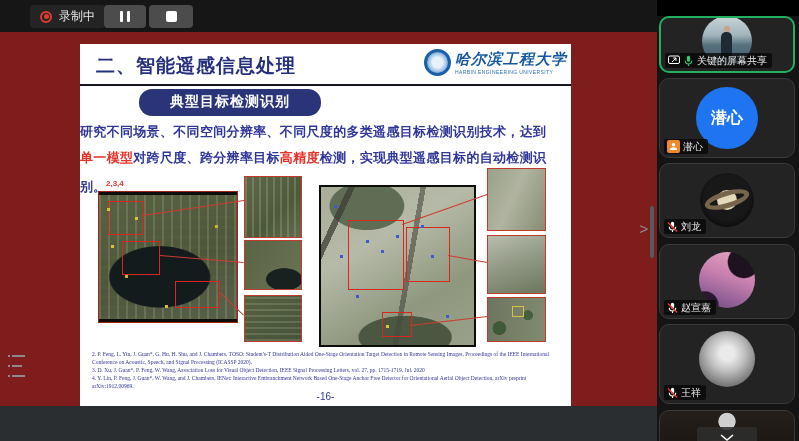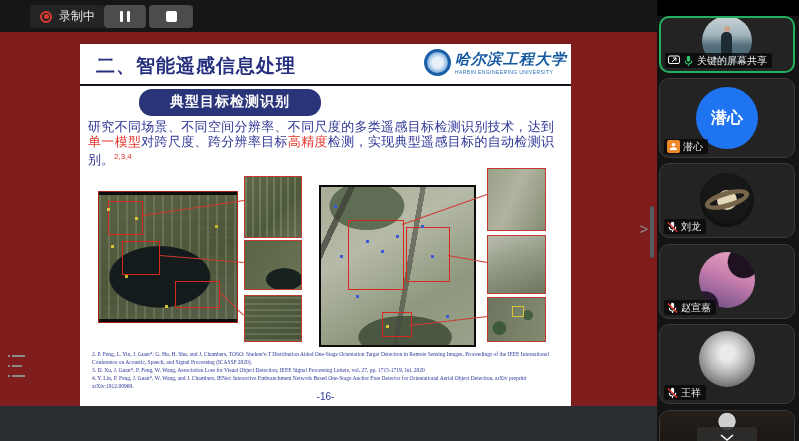--- a/index.html
+++ b/index.html
@@ -45,22 +45,22 @@
   #title-rule { position:absolute; left:0; top:40px; width:491px; height:2px; background:#15151f; }
   #slide-logo { position:absolute; right:4px; top:5px; display:flex; align-items:center; gap:4px; }
   .emblem { width:27px; height:27px; border-radius:50%; border:3px solid #1a5fa8;
             background:radial-gradient(circle at 50% 50%, #e8f1fa 0 35%, #9dc3e6 60%, #1a5fa8 100%); }
   .logo-cn { font-family:"Liberation Serif", serif; font-style:italic; font-weight:bold;
              font-size:15px; color:#14599f; letter-spacing:1px; white-space:nowrap; }
   .logo-en { font-size:5px; color:#2a6db5; letter-spacing:.4px; white-space:nowrap; }
   #section-badge { position:absolute; left:12px; top:45px; background:#2a3478; color:#fff;
                    font-size:14px; font-weight:bold; padding:4px 31px 5px; border-radius:13px;
                    letter-spacing:1px;margin-left:47px; }
-  #slide-paragraph { position:absolute; left:8px; top:75px; width:466px; font-size:13px;
-                     font-weight:normal; line-height:15px; color:#2f3699; text-align:justify; }
+  #slide-paragraph { position:absolute; left:0; top:75px; width:466px; font-size:13px;
+                     font-weight:bold; line-height:26px; color:#2f3699; text-align:justify; }
   .red-em { color:#e5332a; }
   .sup { font-size:8px; vertical-align:super; color:#e5332a; }
 
   
   .sat { position:absolute; }
   #img-left-large { left:19px; top:148px; width:138px; height:130px;
     border-top:3px solid #0d0d0d; border-bottom:3px solid #0d0d0d; outline:1px solid #a32218;
     background:
       radial-gradient(ellipse 62% 42% at 44% 66%, #131b1d 0 58%, rgba(19,27,29,0) 60%),
       repeating-linear-gradient(90deg, rgba(205,205,185,.18) 0 2px, rgba(0,0,0,0) 2px 9px),

